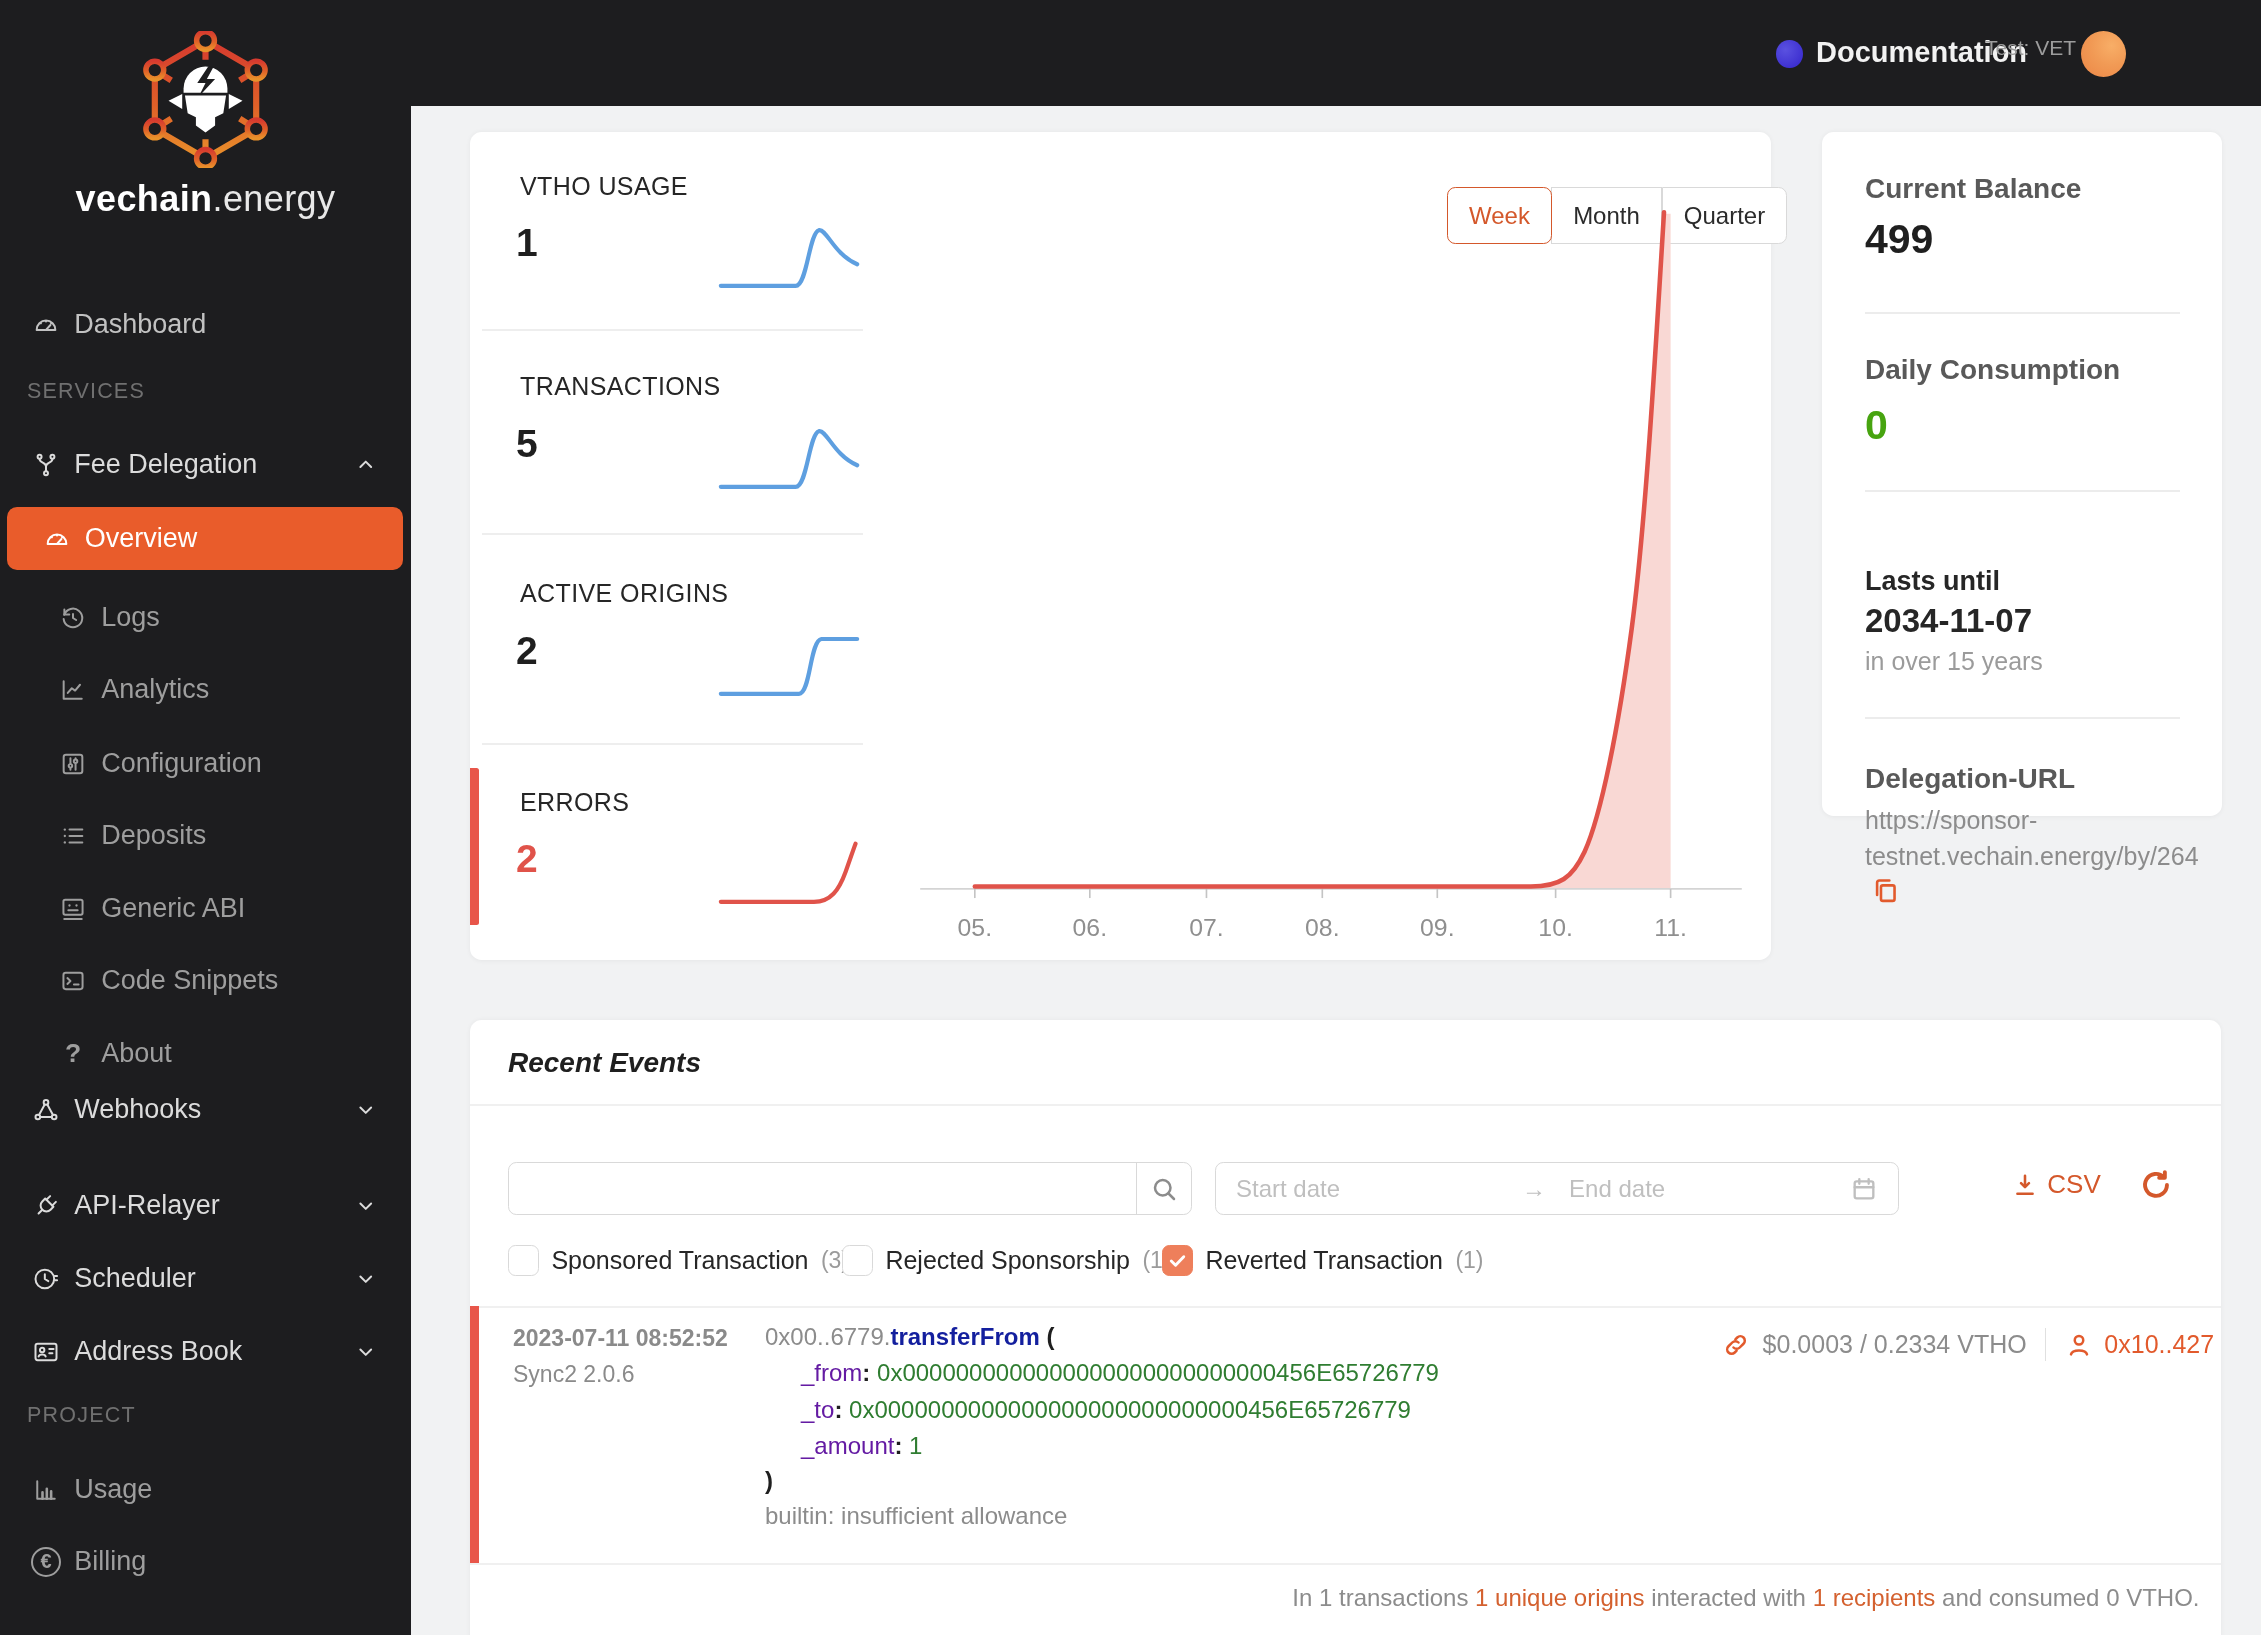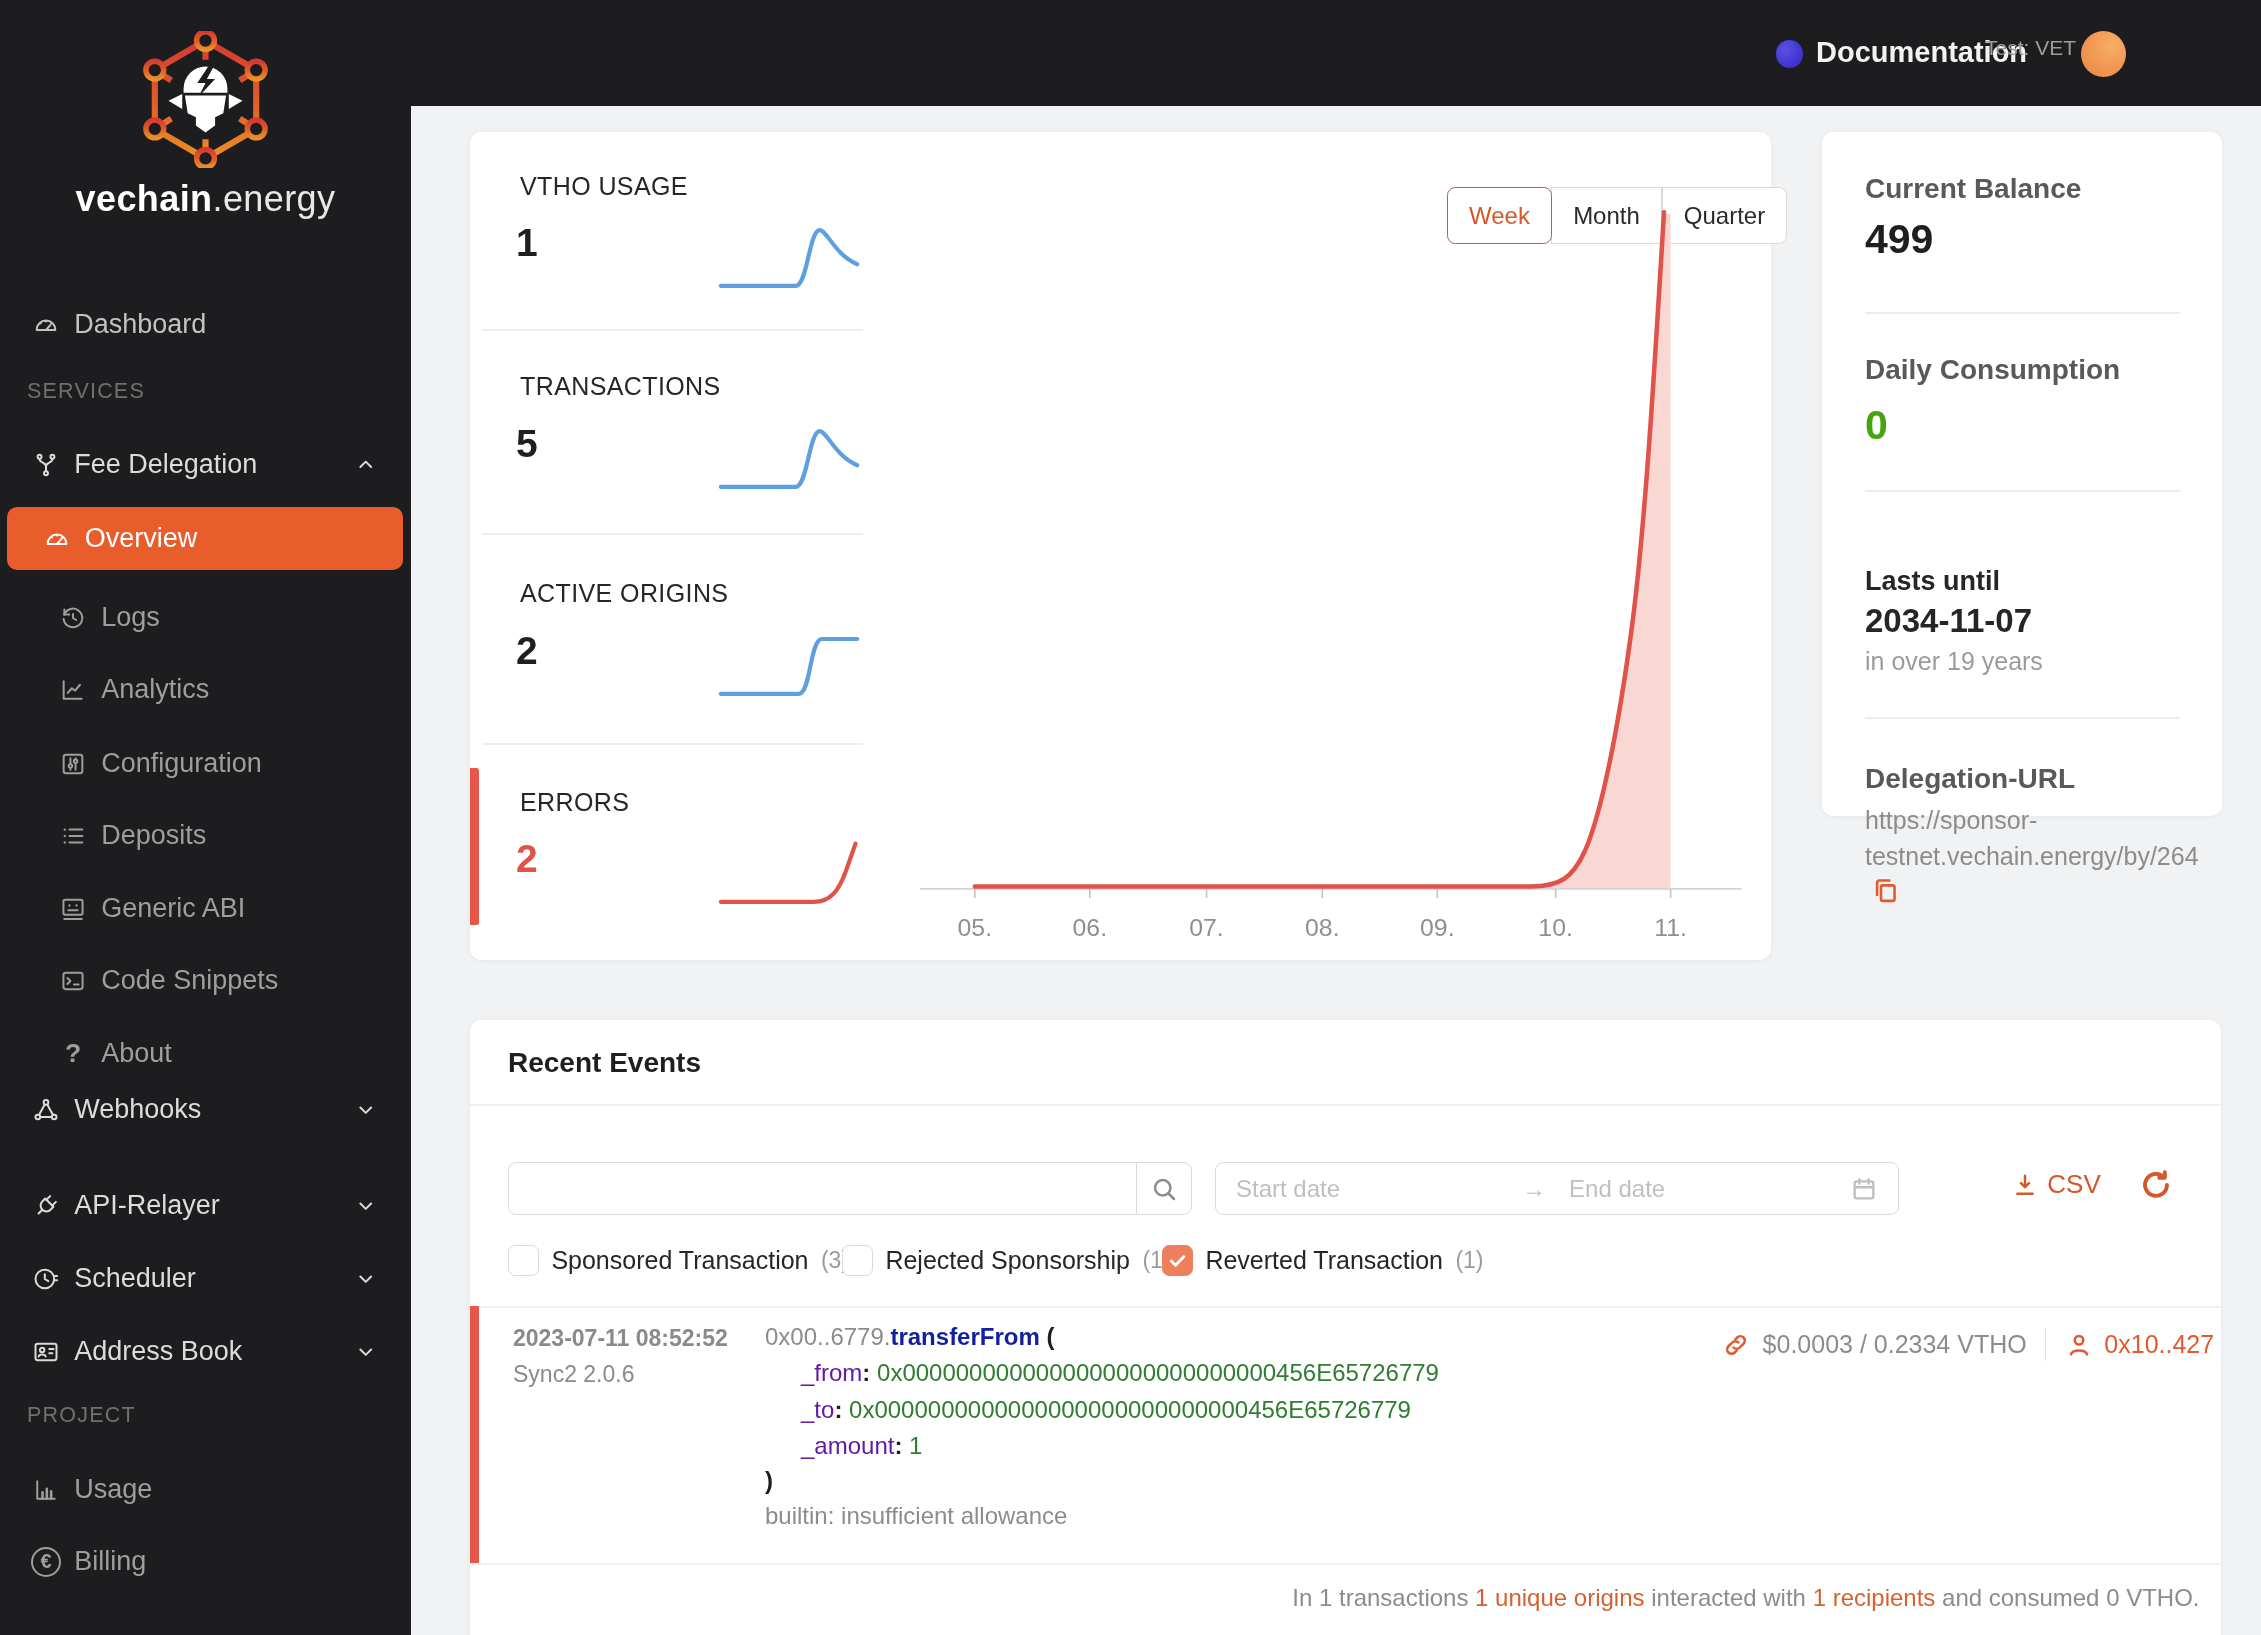--- a/index.html
+++ b/index.html
@@ -71,21 +71,21 @@
   .bval { position:absolute; left:43px; font-size:41px; font-weight:700; color:#1f1f1f; }
   .bval.green { color:#47a410; }
   .bdate { position:absolute; left:43px; font-size:33px; font-weight:700; color:#262626; }
   .bsub { position:absolute; left:43px; font-size:25px; color:#9b9b9b; }
   .burl { position:absolute; left:43px; font-size:25px; line-height:36px; color:#8c8c8c; }
   .bdiv { position:absolute; left:43px; width:315px; height:1.7px; background:#ececec; }
   .copy-btn { position:absolute; left:48px; width:33px; height:33px; cursor:pointer; }
   .copy-btn svg { stroke:#e25a2c; fill:none; stroke-width:2; stroke-linecap:round; stroke-linejoin:round; }
 
   
-  .ev-title { position:absolute; left:38px; top:26.5px; font-size:28px; font-weight:700; color:#1f1f1f; }
+  .ev-title { position:absolute; left:38px; top:26.5px; font-size:28px; font-weight:700; color:#1f1f1f;font-style:italic; }
   .ev-div { position:absolute; left:0; width:1751px; height:1.7px; background:#f0f0f0; }
   .search-wrap { position:absolute; left:38px; top:142px; width:684px; height:53px; border:1.7px solid #d9d9d9;
                  border-radius:8.3px; background:#fff; display:flex; }
   .search-input { flex:1; border:none; outline:none; font-size:24px; padding:0 18px; background:transparent; border-radius:8.3px 0 0 8.3px; }
   .search-btn { width:55px; border-left:1.7px solid #d9d9d9; display:flex; align-items:center; justify-content:center; cursor:pointer; }
   .search-btn svg { stroke:#8c8c8c; fill:none; stroke-width:2; stroke-linecap:round; }
   .daterange { position:absolute; left:745px; top:142px; width:684px; height:53px; border:1.7px solid #d9d9d9;
                border-radius:8.3px; background:#fff; display:flex; align-items:center; padding:4px 20px; cursor:text; }
   .daterange .ph { font-size:24px; color:#bfbfbf; }
   .daterange .arrow { margin:0 23px 0 182px; color:#bfbfbf; font-size:24px; }
@@ -439,21 +439,21 @@
     <div class="bhead" style="top:41px">Current Balance</div>
     <div class="bval" style="top:84px">499</div>
     <div class="bdiv" style="top:180px"></div>
 
     <div class="bhead" style="top:222px">Daily Consumption</div>
     <div class="bval green" style="top:270px">0</div>
     <div class="bdiv" style="top:358px"></div>
 
     <div class="bhead dark" style="top:434px">Lasts until</div>
     <div class="bdate" style="top:470px">2034-11-07</div>
-    <div class="bsub" style="top:515px">in over 19 years</div>
+    <div class="bsub" style="top:515px">in over 15 years</div>
     <div class="bdiv" style="top:585px"></div>
 
     <div class="bhead" style="top:631px">Delegation-URL</div>
     <div class="burl" style="top:670px">
       <div>https://sponsor-</div>
       <div>testnet.vechain.energy/by/264</div>
     </div>
     <div class="copy-btn" style="top:743px">
       <svg width="31" height="31" viewBox="0 0 24 24">
           <rect x="8.5" y="8" width="10.5" height="12" rx="1.5"></rect>

